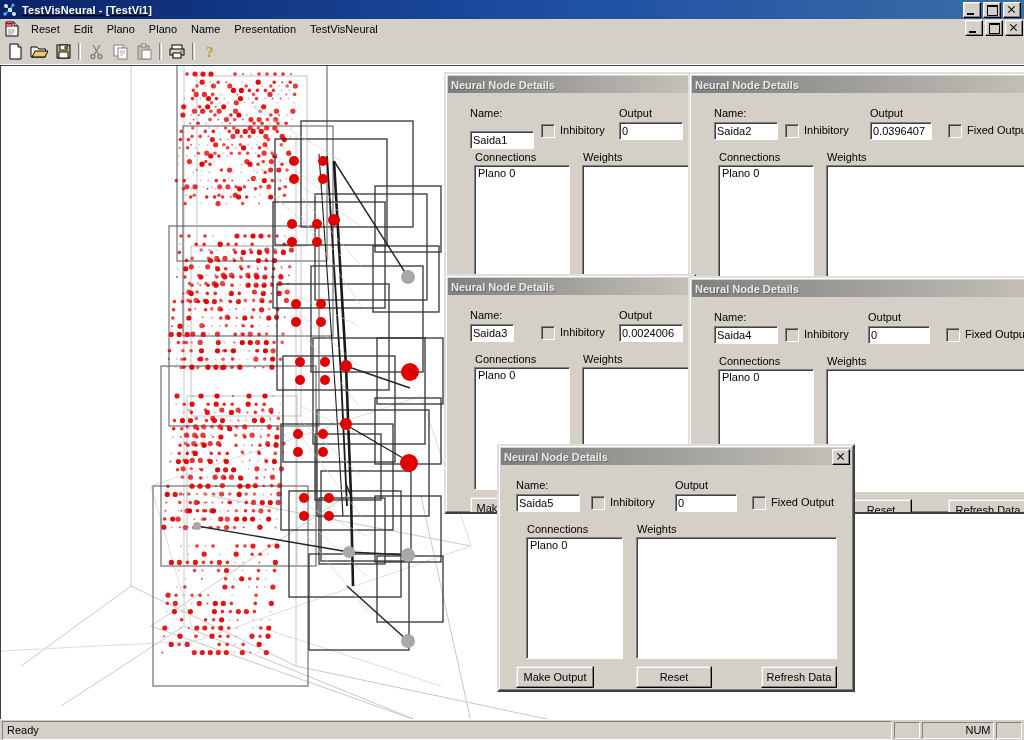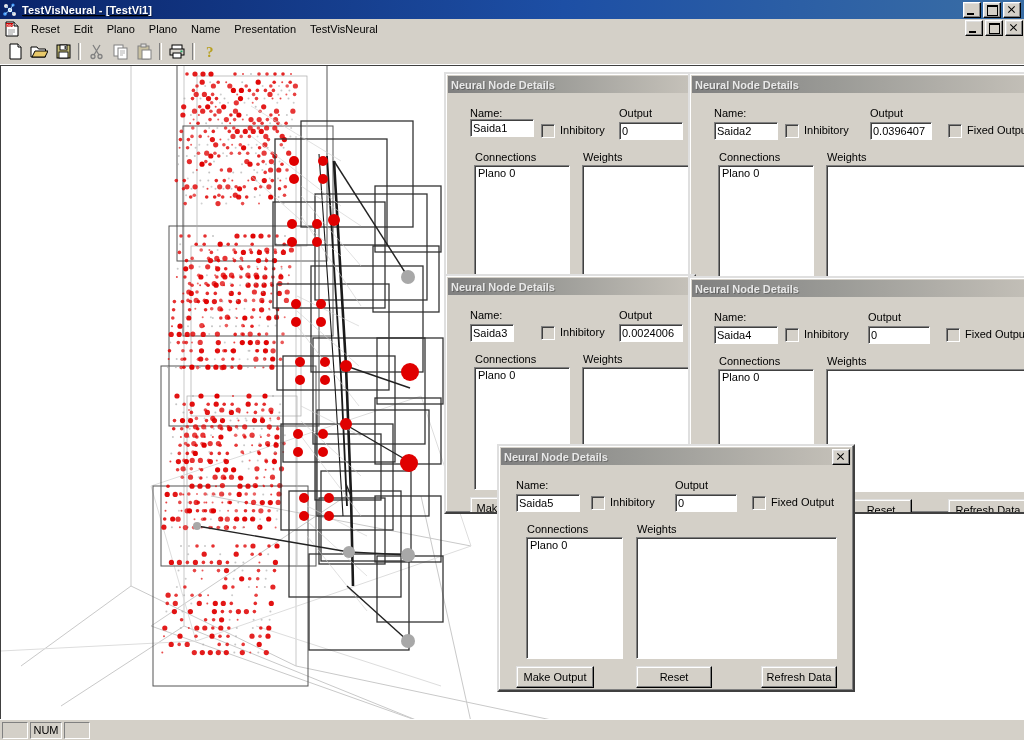--- a/index.html
+++ b/index.html
@@ -67,21 +67,21 @@
   .statusbar{
     height:20px;flex:0 0 20px;background:#d4d0c8;display:flex;align-items:center;
     border-top:1px solid #fff;padding:0 2px;gap:2px;
   }
   .status-msg{flex:1;padding:1px 4px;font-size:11px;
     border:1px solid;border-color:#808080 #fff #fff #808080;height:15px;
     display:flex;align-items:center;}
   .status-pane{width:24px;height:15px;
     border:1px solid;border-color:#808080 #fff #fff #808080;
     display:flex;align-items:center;justify-content:center;font-size:11px;}
-  .status-pane.num{width:30px;}
+  .status-pane.num{width:30px;padding-left:40px;}
 
   
   .dlg{
     position:absolute;background:#d4d0c8;
     border:2px solid;border-color:#dfdfdf #404040 #404040 #dfdfdf;
     box-shadow:inset -1px -1px 0 #808080, inset 1px 1px 0 #fff;
     overflow:hidden;
   }
   .dlg-tb{
     height:17px;margin:2px 2px 0 2px;
@@ -1408,33 +1408,34 @@
           <circle cx="348" cy="486" r="6" fill="#a8a8a8"></circle>
           <circle cx="407" cy="489" r="7" fill="#a8a8a8"></circle>
           <circle cx="407" cy="575" r="7" fill="#a8a8a8"></circle>
           <circle cx="196" cy="460" r="4" fill="#a8a8a8"></circle>
         </g>
       </svg>
     </div>
   </div>
 
   <div class="statusbar">
+    <span class="status-msg">Ready</span>
     <span class="status-pane"></span>
     <span class="status-pane num">NUM</span>
     <span class="status-pane"></span>
   </div>
 </div>
 
 <div class="dlg" style="left:444px;top:72px;width:248px;height:208px;">
   <div class="dlg-tb">
     <span class="t">Neural Node Details</span>
   </div>
   <div class="dlg-body">
     <span class="lbl" style="left:24px;top:14px;">Name:</span>
-    <span class="txt" style="left:24px;top:26px;width:64px;height:18px;">Saida1</span>
+    <span class="txt" style="left:24px;top:38px;width:64px;height:18px;">Saida1</span>
     <span class="chk" style="left:95px;top:31px;">
       <span class="chkbox"></span>
       <span>Inhibitory</span>
     </span>
     <span class="lbl" style="left:173px;top:14px;">Output</span>
     <span class="txt" style="left:173px;top:29px;width:64px;height:18px;">0</span>
     <span class="lbl" style="left:29px;top:58px;">Connections</span>
     <span class="listbox" style="left:28px;top:72px;width:96px;height:123px;">
       <span class="row">Plano 0</span>
     </span>

